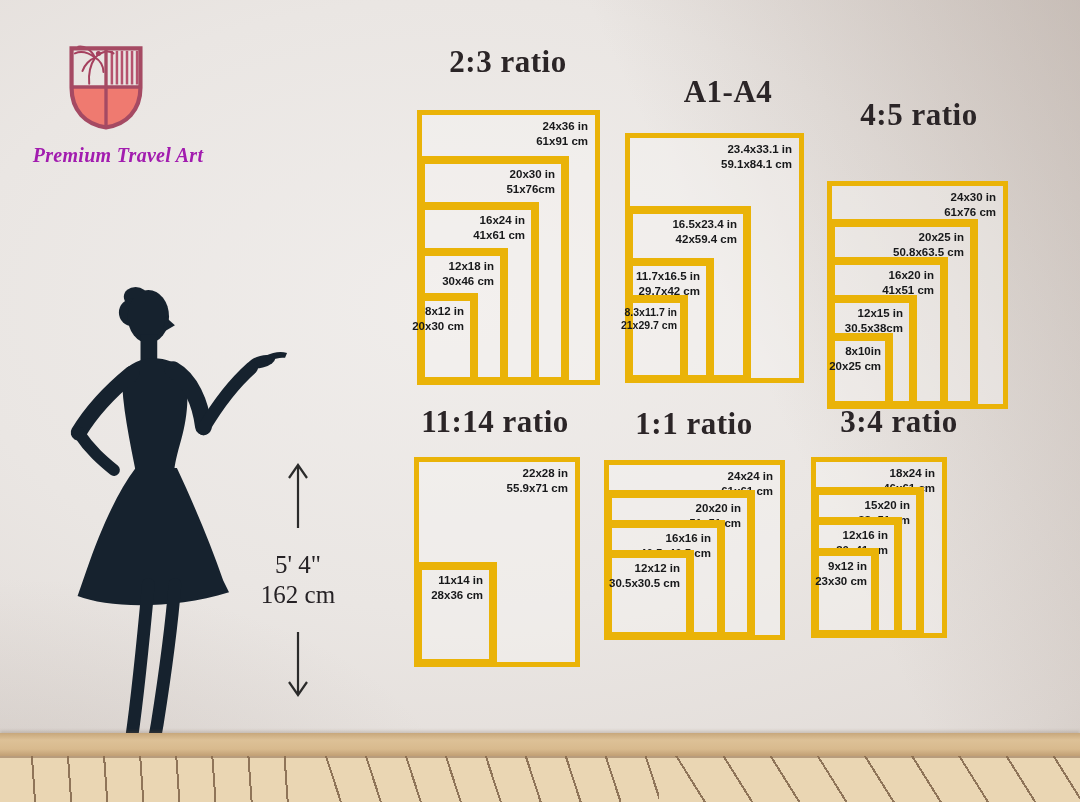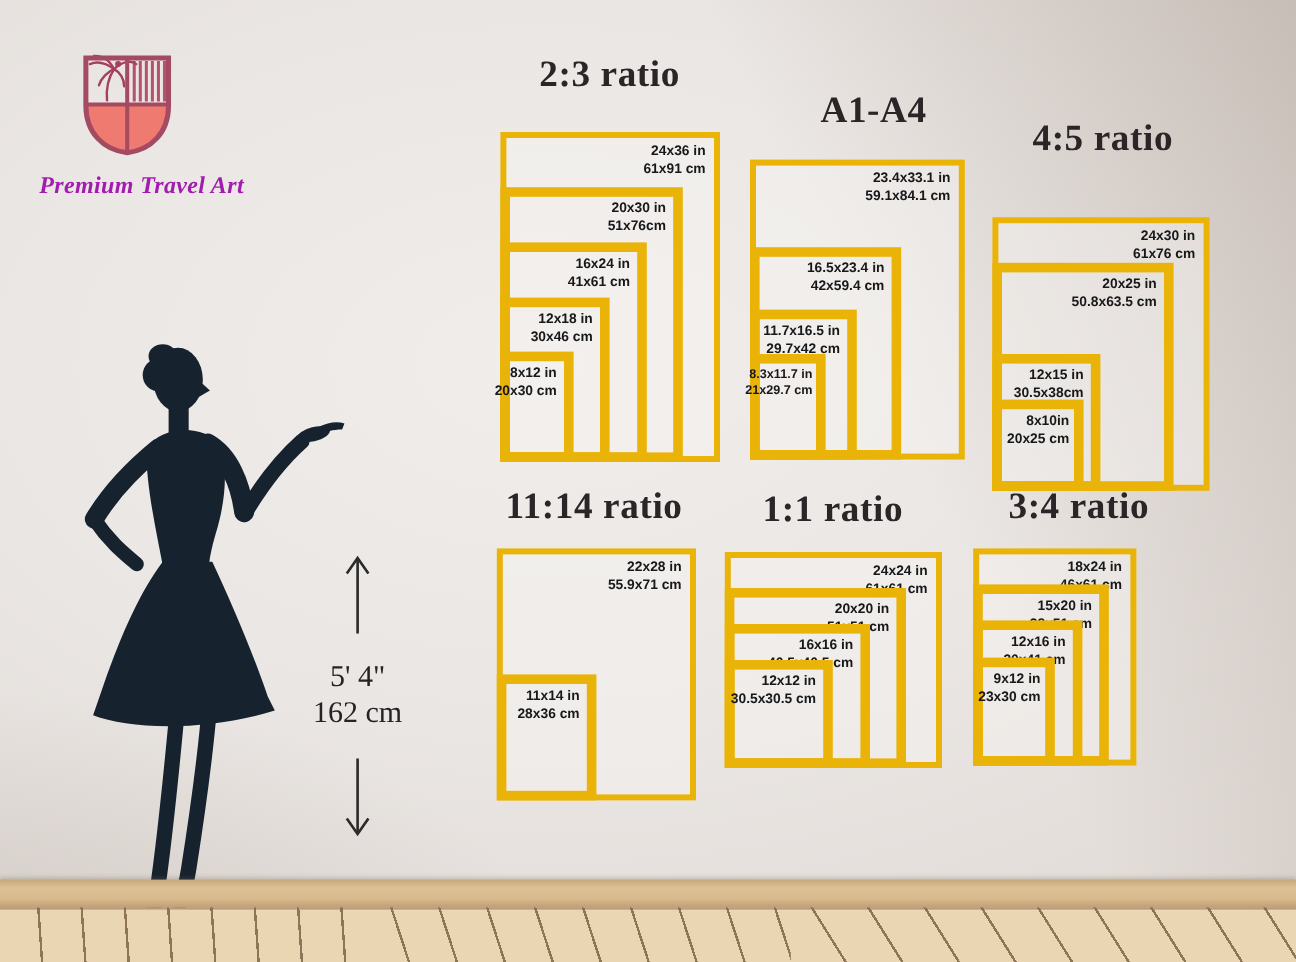--- a/index.html
+++ b/index.html
@@ -184,27 +184,33 @@
         <div>24x30 in</div>
         <div>61x76 cm</div>
       </div>
   </div>
   <div class="size-box" style="width:151px;height:190px;">
     <div class="size-label">
         <div>20x25 in</div>
         <div>50.8x63.5 cm</div>
       </div>
   </div>
+  <div class="size-box" style="width:121px;height:152px;">
+    <div class="size-label">
+        <div>16x20 in</div>
+        <div>41x51 cm</div>
+      </div>
+  </div>
   <div class="size-box" style="width:90px;height:114px;">
     <div class="size-label">
         <div>12x15 in</div>
         <div>30.5x38cm</div>
       </div>
   </div>
-  <div class="size-box" style="width:76px;height:76px;">
+  <div class="size-box" style="width:66px;height:76px;">
     <div class="size-label" style="right:4px;">
         <div>8x10in</div>
         <div>20x25 cm</div>
       </div>
   </div>
 </div>
 
 <div class="chart-title" style="left:495px;top:404px;">11:14 ratio</div>
 <div class="chart-frame" style="left:414px;top:457px;width:166px;height:210px;">
   <div class="size-box outer" style="width:166px;height:210px;">

